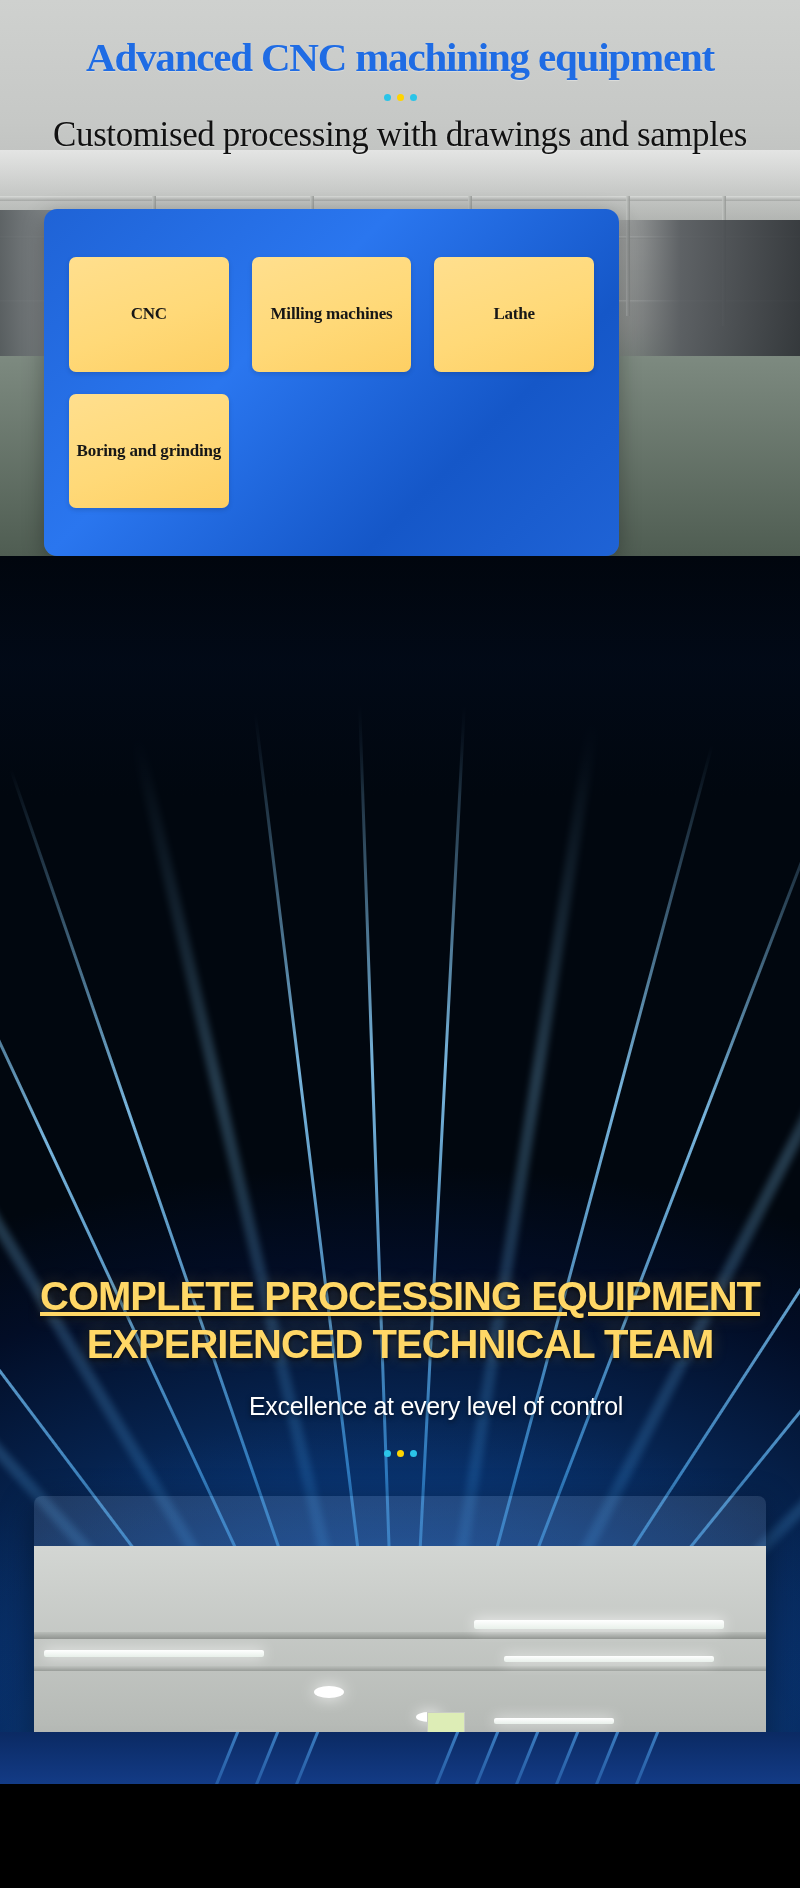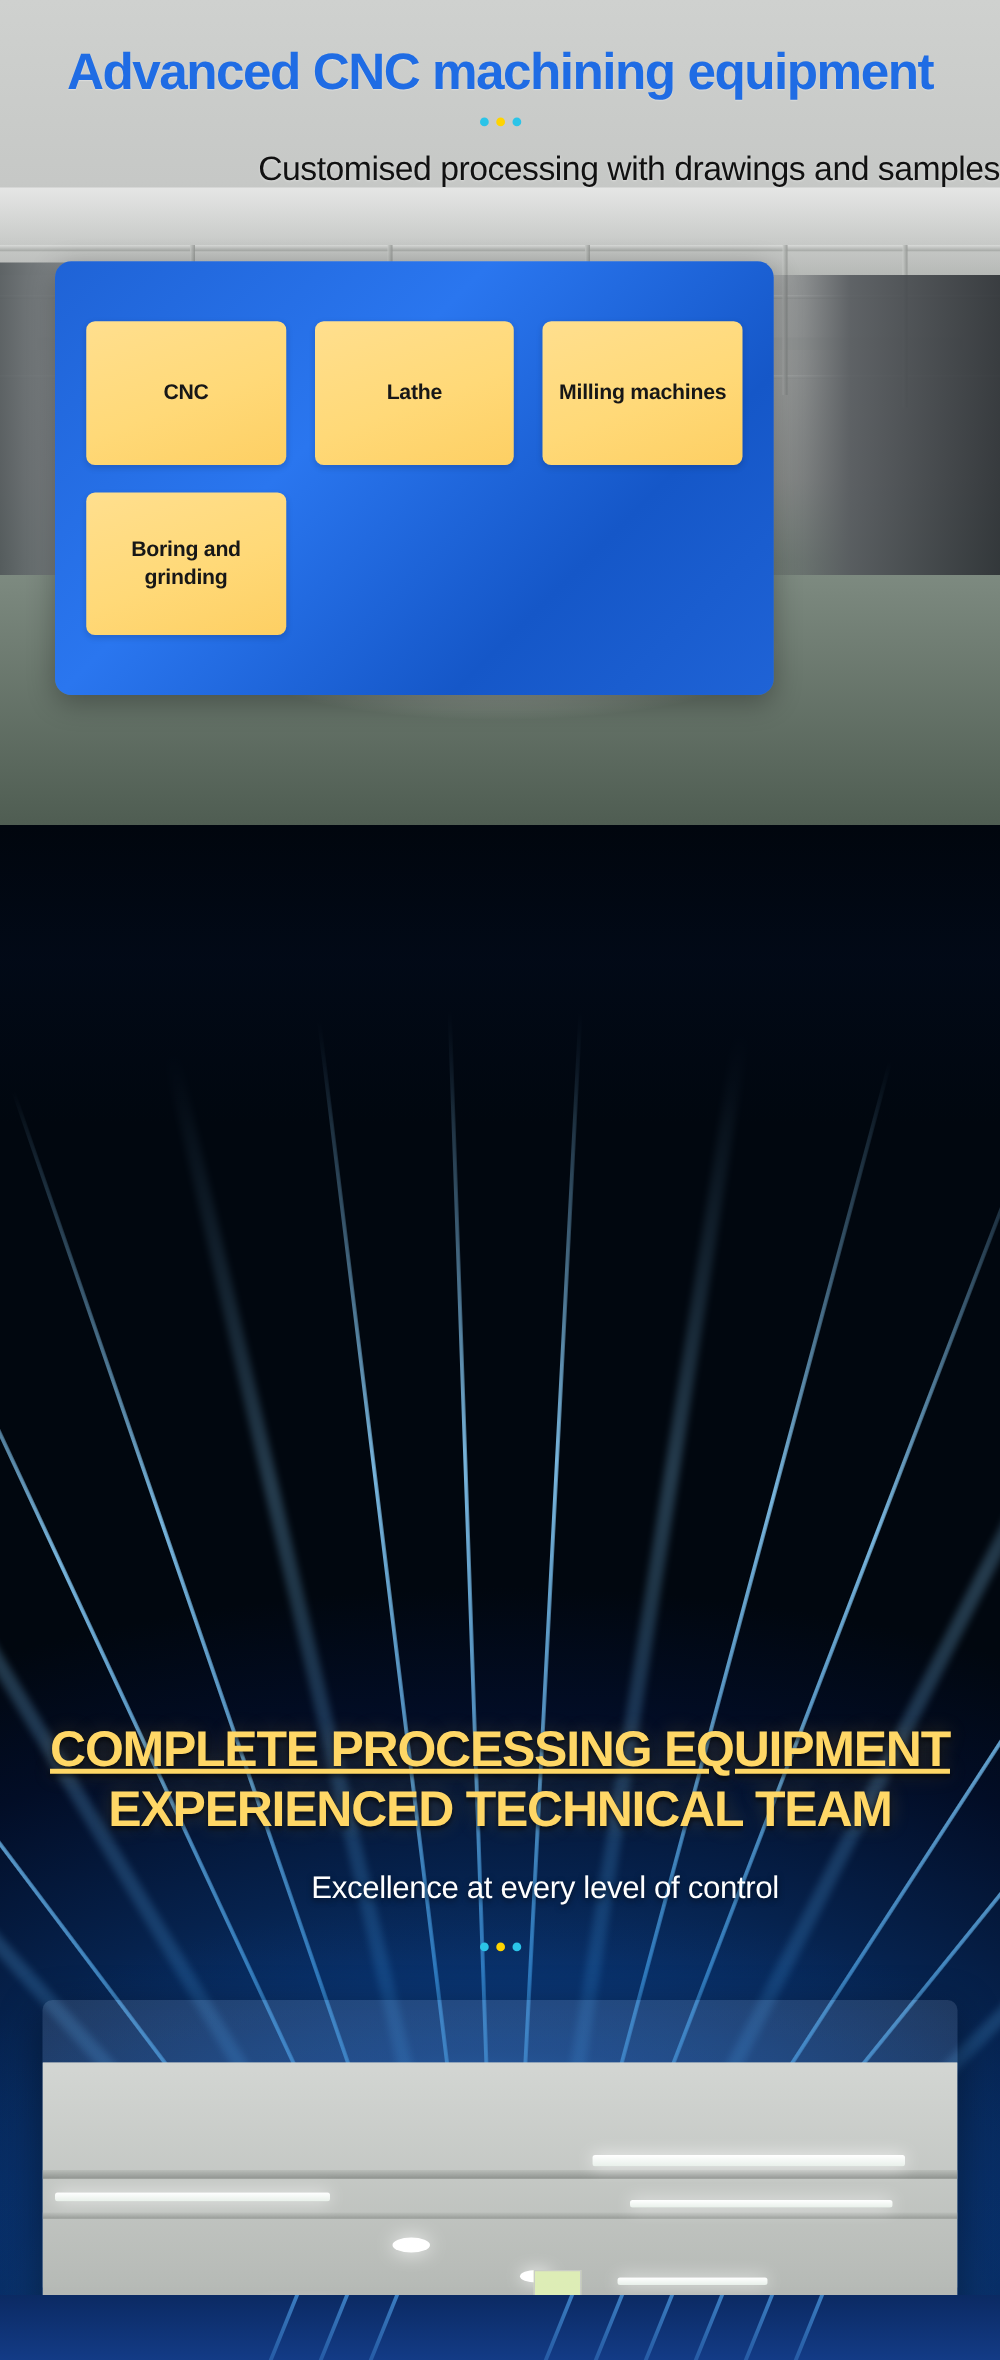--- a/index.html
+++ b/index.html
@@ -7,23 +7,24 @@
   body{
     width:800px; height:1888px;
     font-family:"Liberation Sans", sans-serif;
     overflow:hidden;
     position:relative;
   }
 
   
   #hero{
     position:relative;
-    width:800px; height:660px;
+    width:800px; height:556px;
     overflow:hidden;
     background:#fde047;
+    font-family:Liberation Serif, serif;
   }
   
   .hero-photo{
     position:absolute; inset:0;
     background:
       linear-gradient(180deg,#cfd1cf 0%,#c6c8c6 22%,#bdbfbd 34%,#b3b5b2 46%,#9fa29e 58%,#7d8a80 68%,#6f7d72 82%,#5d6b60 100%);
   }
   .hero-photo:before{
     content:"";
     position:absolute; left:0; right:0; top:150px; height:70px;
@@ -78,21 +79,21 @@
     font-size:0; line-height:0;
   }
   .dots span{ display:inline-block; width:7px; height:7px; border-radius:50%; margin:0 3px; }
   .dots .d1{ background:#2bc4e8; }
   .dots .d2{ background:#ffd400; }
   .dots .d3{ background:#2bc4e8; }
   #hero .dots{ top:94px; }
 
   .hero-sub{
     position:absolute; top:118px; left:0; width:800px;
-    text-align:right; font-size:27px; line-height:34px;
+    text-align:center; font-size:35px; line-height:34px;
     color:#111; font-weight:400; letter-spacing:-.4px;
     text-shadow:0 1px 2px rgba(255,255,255,.4);
   }
 
   
   .chip-card{
     position:absolute; left:44px; top:209px;
     width:575px; height:347px;
     border-radius:13px;
     background:linear-gradient(135deg,#1f63d6 0%,#2a76ef 38%,#1557c8 72%,#1f63d6 100%);
@@ -243,22 +244,22 @@
   <h1 class="hero-title">Advanced CNC machining equipment</h1>
 
   <div class="dots">
     <span class="d1"></span><span class="d2"></span><span class="d3"></span>
   </div>
 
   <p class="hero-sub">Customised processing with drawings and samples</p>
 
   <div class="chip-card">
     <div class="chip">CNC</div>
+    <div class="chip">Milling machines</div>
     <div class="chip">Lathe</div>
-    <div class="chip">Milling machines</div>
     <div class="chip">Boring and grinding</div>
   </div>
 </section>
 
 <section id="tech">
   <div class="glow-center"></div>
   <div class="rays">
     <div class="ray wide" style="transform:rotate(-42deg)"></div>
     <div class="ray" style="transform:rotate(-37deg)"></div>
     <div class="ray wide" style="transform:rotate(-31deg)"></div>

